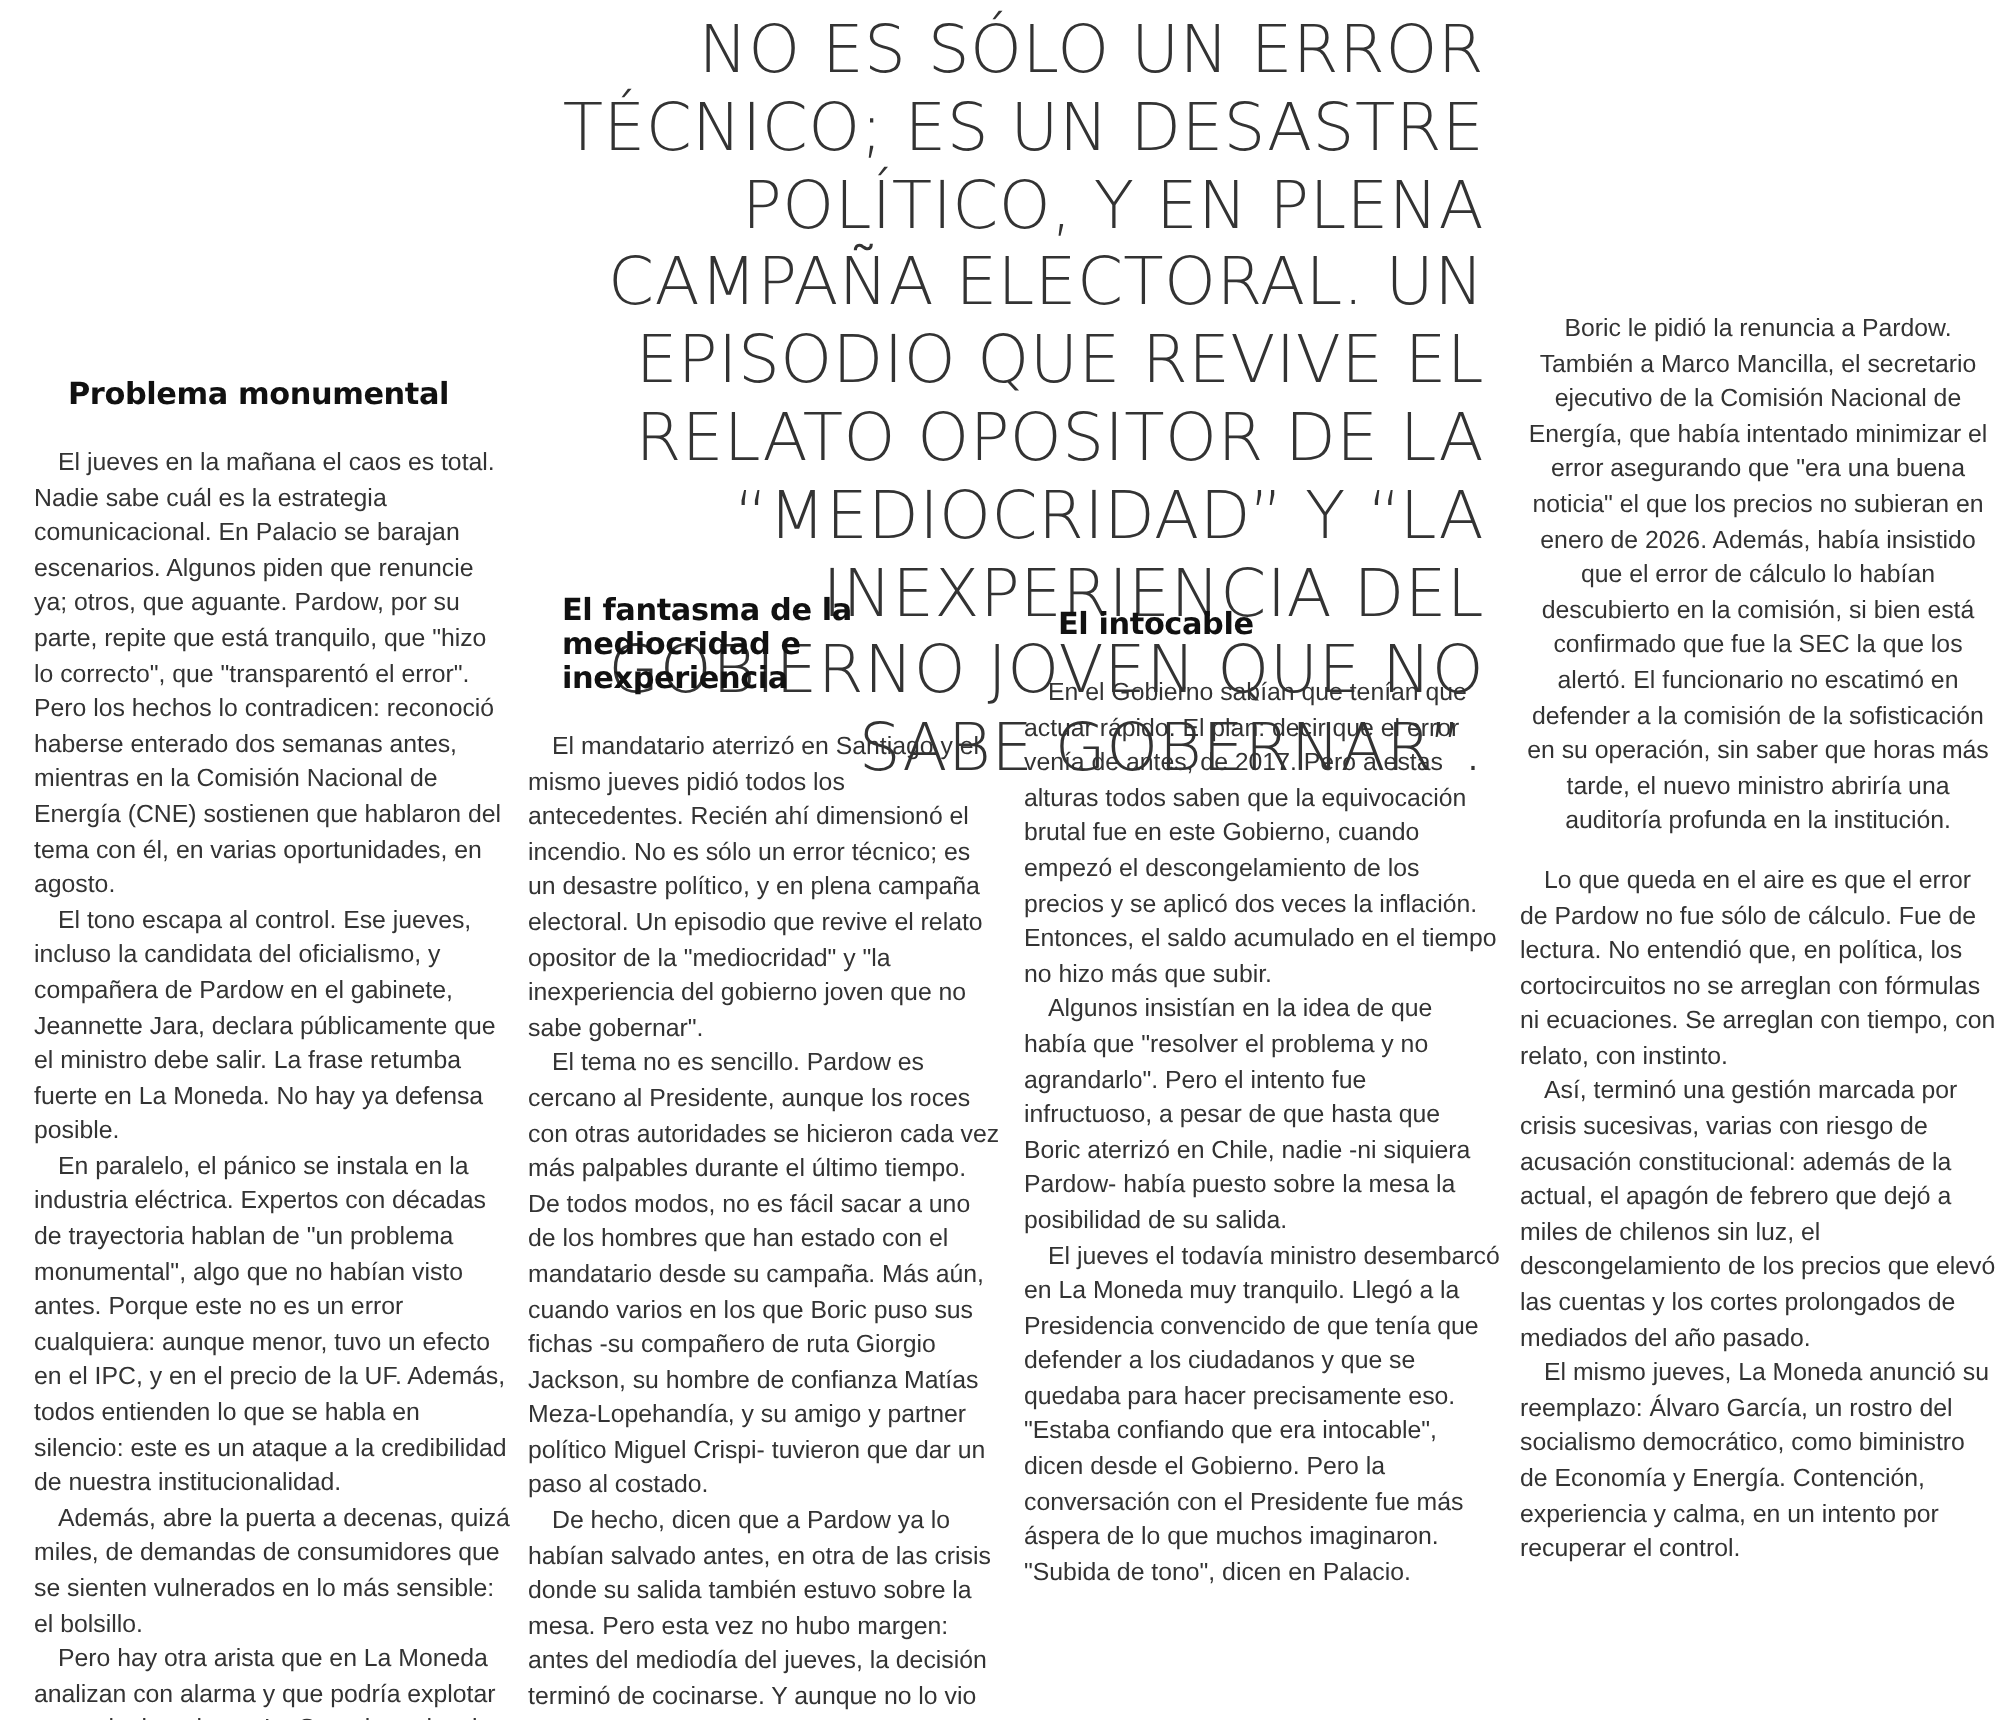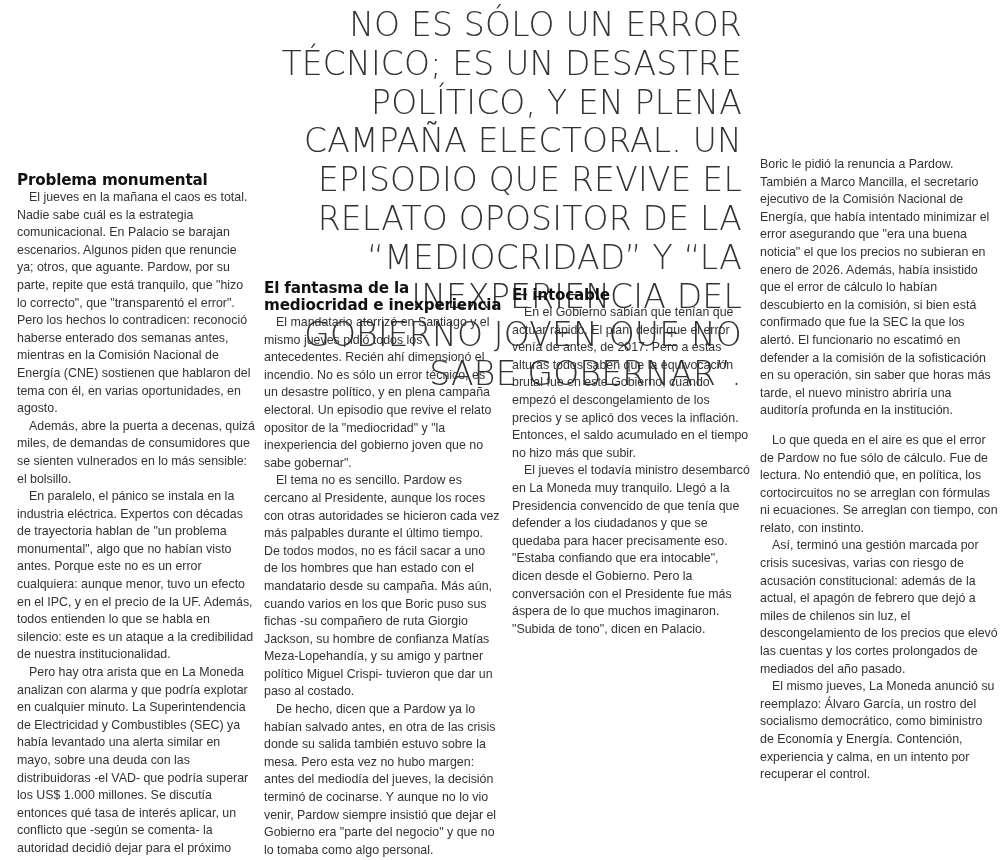--- a/index.html
+++ b/index.html
@@ -12,58 +12,60 @@
     position: absolute; left: 258px; top: 6px; width: 484px;
     text-align: right; font-family: "DejaVu Sans", sans-serif;
     font-weight: 200; font-size: 33px; line-height: 38.8px;
     color: #333; letter-spacing: 0.2px; text-transform: uppercase;
   }
   .col {
     position: absolute; width: 238px;
     font-size: 12.4px; line-height: 17.6px; color: #333;
   }
   .col p { margin: 0; text-indent: 12px; }
-  .col p.noindent { text-indent: 0; }
+  .col p.noindent { text-indent: 0; text-align: center; }
   .col h2 {
-    margin: 0; font-family: "DejaVu Sans", sans-serif;
+    margin: 17px; font-family: "DejaVu Sans", sans-serif;
     font-weight: bold; font-size: 15.2px; line-height: 17px;
     color: #111; letter-spacing: -0.2px;
   }
   .col1 { left: 17px; top: 172px; }
   .col2 { left: 264px; top: 280px; }
   .col3 { left: 512px; top: 275px; }
   .col4 { left: 760px; top: 156px; }
   .gap { height: 12px; }
 </style>
 </head>
 <body>
 
 <div class="pullquote">NO ES SÓLO UN ERROR TÉCNICO; ES UN DESASTRE POLÍTICO, Y EN PLENA CAMPAÑA ELECTORAL. UN EPISODIO QUE REVIVE EL RELATO OPOSITOR DE LA “MEDIOCRIDAD” Y “LA INEXPERIENCIA DEL GOBIERNO JOVEN QUE NO SABE GOBERNAR”.</div>
 
 <div class="col col1">
   <h2>Problema monumental</h2>
   <p>El jueves en la mañana el caos es total. Nadie sabe cuál es la estrategia comunicacional. En Palacio se barajan escenarios. Algunos piden que renuncie ya; otros, que aguante. Pardow, por su parte, repite que está tranquilo, que "hizo lo correcto", que "transparentó el error". Pero los hechos lo contradicen: reconoció haberse enterado dos semanas antes, mientras en la Comisión Nacional de Energía (CNE) sostienen que hablaron del tema con él, en varias oportunidades, en agosto.</p>
+  <p>El tono escapa al control. Ese jueves, incluso la candidata del oficialismo, y compañera de Pardow en el gabinete, Jeannette Jara, declara públicamente que el ministro debe salir. La frase retumba fuerte en La Moneda. No hay ya defensa posible.</p>
+  <p>En paralelo, el pánico se instala en la industria eléctrica. Expertos con décadas de trayectoria hablan de "un problema monumental", algo que no habían visto antes. Porque este no es un error cualquiera: aunque menor, tuvo un efecto en el IPC, y en el precio de la UF. Además, todos entienden lo que se habla en silencio: este es un ataque a la credibilidad de nuestra institucionalidad.</p>
   <p>Además, abre la puerta a decenas, quizá miles, de demandas de consumidores que se sienten vulnerados en lo más sensible: el bolsillo.</p>
-  <p>En paralelo, el pánico se instala en la industria eléctrica. Expertos con décadas de trayectoria hablan de "un problema monumental", algo que no habían visto antes. Porque este no es un error cualquiera: aunque menor, tuvo un efecto en el IPC, y en el precio de la UF. Además, todos entienden lo que se habla en silencio: este es un ataque a la credibilidad de nuestra institucionalidad.</p>
   <p>Pero hay otra arista que en La Moneda analizan con alarma y que podría explotar en cualquier minuto. La Superintendencia de Electricidad y Combustibles (SEC) ya había levantado una alerta similar en mayo, sobre una deuda con las distribuidoras -el VAD- que podría superar los US$ 1.000 millones. Se discutía entonces qué tasa de interés aplicar, un conflicto que -según se comenta- la autoridad decidió dejar para el próximo Gobierno.</p>
 
 </div>
 
 <div class="col col2">
   <h2>El fantasma de la mediocridad e inexperiencia</h2>
   <p>El mandatario aterrizó en Santiago y el mismo jueves pidió todos los antecedentes. Recién ahí dimensionó el incendio. No es sólo un error técnico; es un desastre político, y en plena campaña electoral. Un episodio que revive el relato opositor de la "mediocridad" y "la inexperiencia del gobierno joven que no sabe gobernar".</p>
   <p>El tema no es sencillo. Pardow es cercano al Presidente, aunque los roces con otras autoridades se hicieron cada vez más palpables durante el último tiempo. De todos modos, no es fácil sacar a uno de los hombres que han estado con el mandatario desde su campaña. Más aún, cuando varios en los que Boric puso sus fichas -su compañero de ruta Giorgio Jackson, su hombre de confianza Matías Meza-Lopehandía, y su amigo y partner político Miguel Crispi- tuvieron que dar un paso al costado.</p>
   <p>De hecho, dicen que a Pardow ya lo habían salvado antes, en otra de las crisis donde su salida también estuvo sobre la mesa. Pero esta vez no hubo margen: antes del mediodía del jueves, la decisión terminó de cocinarse. Y aunque no lo vio venir, Pardow siempre insistió que dejar el Gobierno era "parte del negocio" y que no lo tomaba como algo personal.</p>
   <p>La historia se acelera. El Presidente llama a sus asesores más cercanos. Se repasan escenarios, se mide el daño. La frase que más se escucha es una sola: "Esto da punto a Kast". Porque le permite insistir en su</p>
 </div>
 
 <div class="col col3">
   <div class="gap"></div>
   <h2>El intocable</h2>
   <p>En el Gobierno sabían que tenían que actuar rápido. El plan: decir que el error venía de antes, de 2017. Pero a estas alturas todos saben que la equivocación brutal fue en este Gobierno, cuando empezó el descongelamiento de los precios y se aplicó dos veces la inflación. Entonces, el saldo acumulado en el tiempo no hizo más que subir.</p>
+  <p>Algunos insistían en la idea de que había que "resolver el problema y no agrandarlo". Pero el intento fue infructuoso, a pesar de que hasta que Boric aterrizó en Chile, nadie -ni siquiera Pardow- había puesto sobre la mesa la posibilidad de su salida.</p>
   <p>El jueves el todavía ministro desembarcó en La Moneda muy tranquilo. Llegó a la Presidencia convencido de que tenía que defender a los ciudadanos y que se quedaba para hacer precisamente eso. "Estaba confiando que era intocable", dicen desde el Gobierno. Pero la conversación con el Presidente fue más áspera de lo que muchos imaginaron. "Subida de tono", dicen en Palacio.</p>
 
 </div>
 
 <div class="col col4">
   <p class="noindent">Boric le pidió la renuncia a Pardow. También a Marco Mancilla, el secretario ejecutivo de la Comisión Nacional de Energía, que había intentado minimizar el error asegurando que "era una buena noticia" el que los precios no subieran en enero de 2026. Además, había insistido que el error de cálculo lo habían descubierto en la comisión, si bien está confirmado que fue la SEC la que los alertó. El funcionario no escatimó en defender a la comisión de la sofisticación en su operación, sin saber que horas más tarde, el nuevo ministro abriría una auditoría profunda en la institución.</p>
   <div class="gap"></div>
   <p>Lo que queda en el aire es que el error de Pardow no fue sólo de cálculo. Fue de lectura. No entendió que, en política, los cortocircuitos no se arreglan con fórmulas ni ecuaciones. Se arreglan con tiempo, con relato, con instinto.</p>
   <p>Así, terminó una gestión marcada por crisis sucesivas, varias con riesgo de acusación constitucional: además de la actual, el apagón de febrero que dejó a miles de chilenos sin luz, el descongelamiento de los precios que elevó las cuentas y los cortes prolongados de mediados del año pasado.</p>
   <p><span>El mismo jueves, La Moneda anunció su reemplazo: Álvaro García, un rostro del socialismo democrático, como biministro de Economía y Energía. Contención, experiencia y calma, en un intento por recuperar el control.</span></p>

